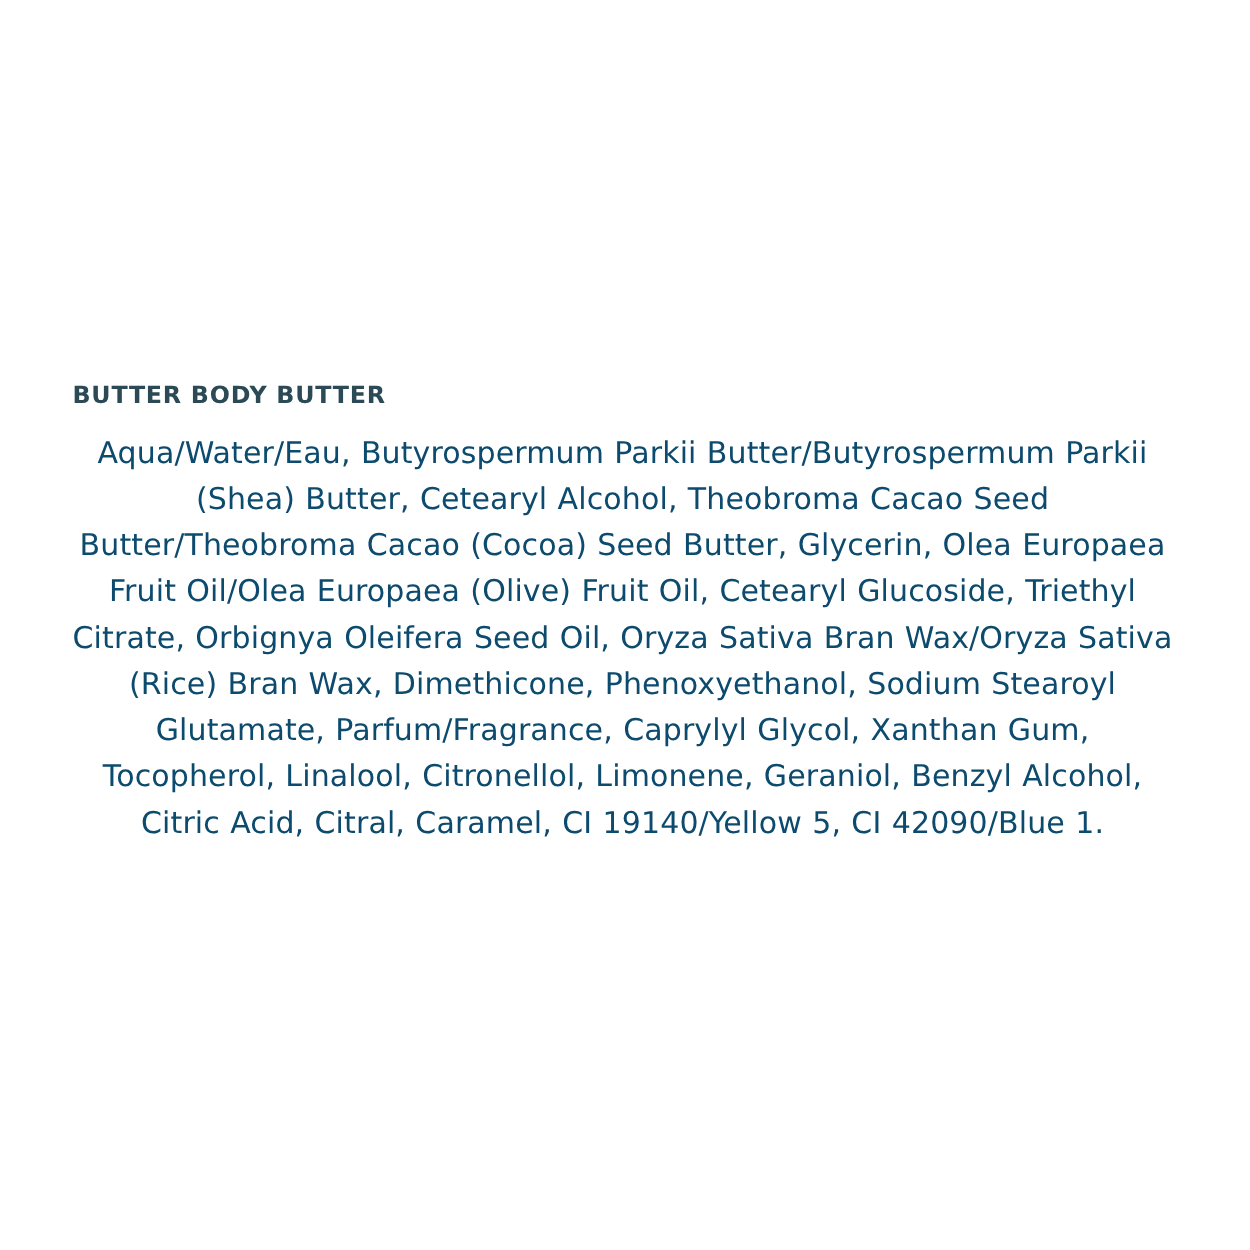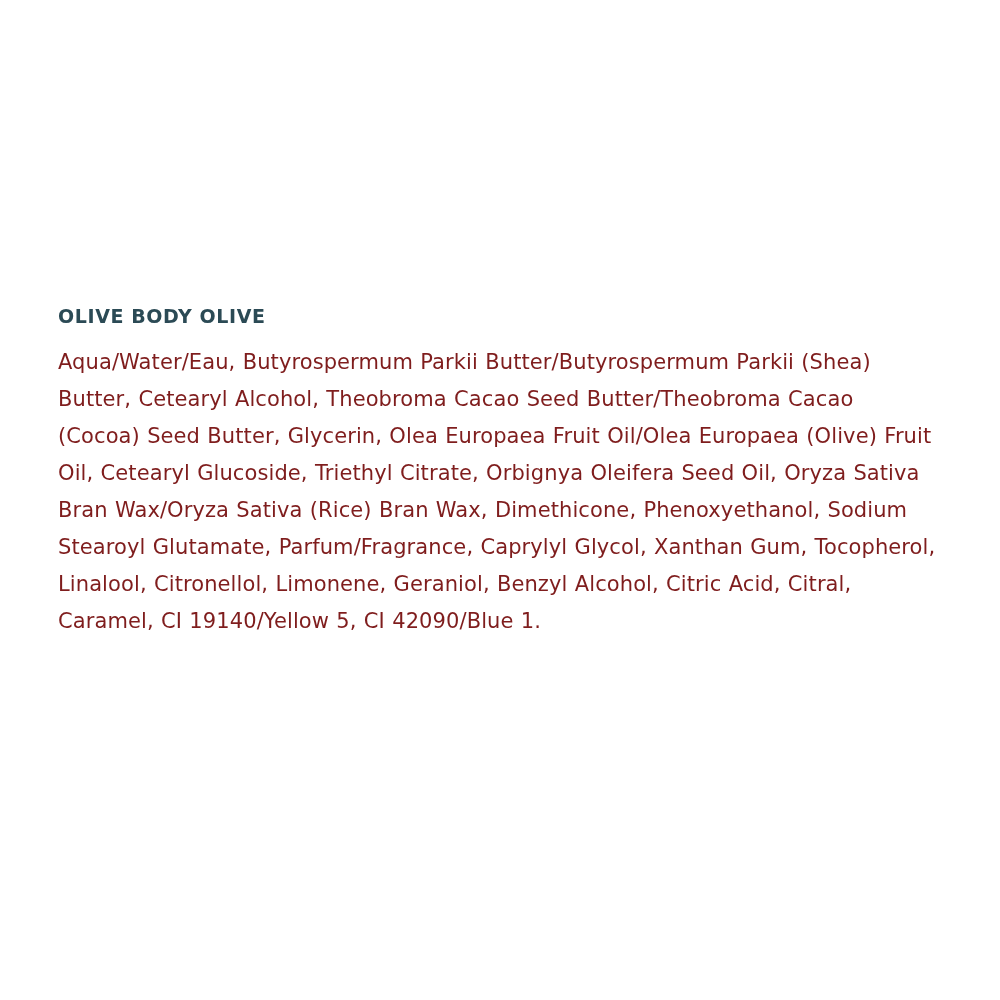--- a/index.html
+++ b/index.html
@@ -27,30 +27,30 @@
   }
   .product-title {
     font-size: 19px;
     font-weight: 700;
     letter-spacing: 0.6px;
     color: #2b4a55;
     margin: 0 0 16px 0;
     line-height: 1.2;
   }
   .ingredients {
-    font-size: 21px;
+    font-size: 24px;
     line-height: 37px;
-    color: #7f1d1d;
+    color: #0c4a6e;
     margin: 0;
     letter-spacing: 0.1px;
-    text-align: left;
+    text-align: center;
     word-spacing: 0.5px;
   }
 </style>
 </head>
 <body>
 
 <div class="page">
   <div class="content">
-    <h1 class="product-title">OLIVE BODY OLIVE</h1>
+    <h1 class="product-title">BUTTER BODY BUTTER</h1>
     <p class="ingredients">Aqua/Water/Eau, Butyrospermum Parkii Butter/Butyrospermum Parkii (Shea) Butter, Cetearyl Alcohol, Theobroma Cacao Seed Butter/Theobroma Cacao (Cocoa) Seed Butter, Glycerin, Olea Europaea Fruit Oil/Olea Europaea (Olive) Fruit Oil, Cetearyl Glucoside, Triethyl Citrate, Orbignya Oleifera Seed Oil, Oryza Sativa Bran Wax/Oryza Sativa (Rice) Bran Wax, Dimethicone, Phenoxyethanol, Sodium Stearoyl Glutamate, Parfum/Fragrance, Caprylyl Glycol, Xanthan Gum, Tocopherol, Linalool, Citronellol, Limonene, Geraniol, Benzyl Alcohol, Citric Acid, Citral, Caramel, CI 19140/Yellow 5, CI 42090/Blue 1.</p>
   </div>
 </div>
 
 </body></html>

